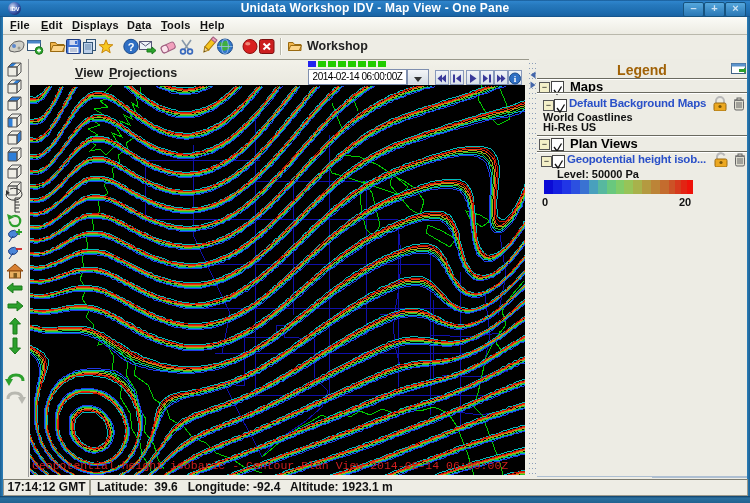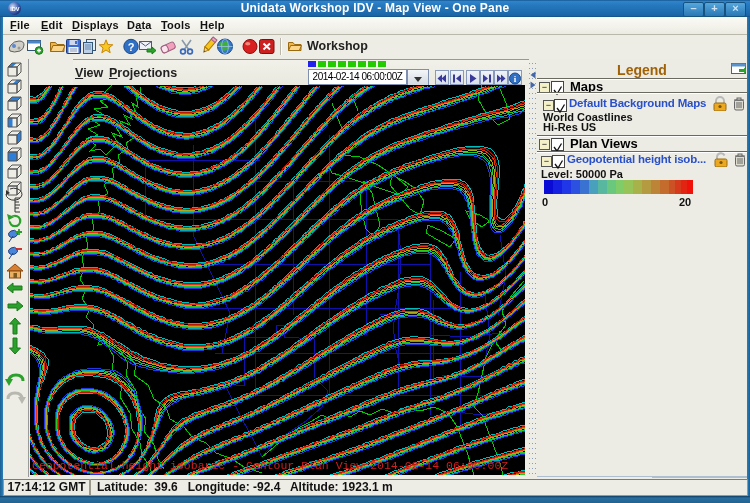--- a/index.html
+++ b/index.html
@@ -540,21 +540,21 @@
  <svg class="abs" style="left:176px;top:93px" width="16" height="15">
       <path d="M4 7 v-2 a4 4 0 0 1 7.6 -1.5" stroke="#b9b9b9" stroke-width="2" fill="none"></path>
       <rect x="2" y="7" width="12" height="8" rx="1.5" fill="#eca821" stroke="#9a6a10"></rect>
       <circle cx="8" cy="10.5" r="1.6" fill="#7a5508"></circle>
     </svg>
  <svg class="abs" style="left:197px;top:94px" width="12" height="14">
       <rect x="1.5" y="3" width="9" height="10" rx="1.5" fill="#dddccf" stroke="#666"></rect>
       <path d="M1 3 h10 M4 5 v6 M6 5 v6 M8 5 v6" stroke="#666" fill="none"></path>
       <rect x="4" y="1" width="4" height="2" fill="#dddccf" stroke="#666"></rect>
     </svg>
- <span class="small" style="left:4px;top:109px;">Level: 50000 Pa</span>
+ <span class="small" style="left:20px;top:109px;">Level: 50000 Pa</span>
  <div class="abs" id="cbar" style="left:7px;top:121px;width:149px;height:14px;"></div>
  <span class="small" style="left:5px;top:137px;">0</span>
  <span class="small" style="left:142px;top:137px;">20</span>
 </div>
 
 <div class="abs" id="status">
  <div class="sbox" style="left:0px;width:85px;text-align:center;">17:14:12 GMT</div>
  <div class="sbox" style="left:87px;width:656px;"><span style="margin-left:6px;">Latitude:&nbsp; 39.6&nbsp;&nbsp; Longitude: -92.4&nbsp;&nbsp; Altitude: 1923.1 m</span></div>
 </div>
 

